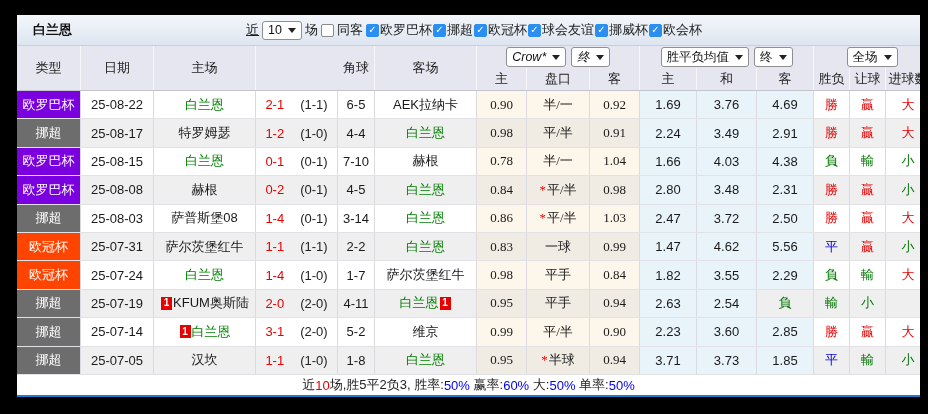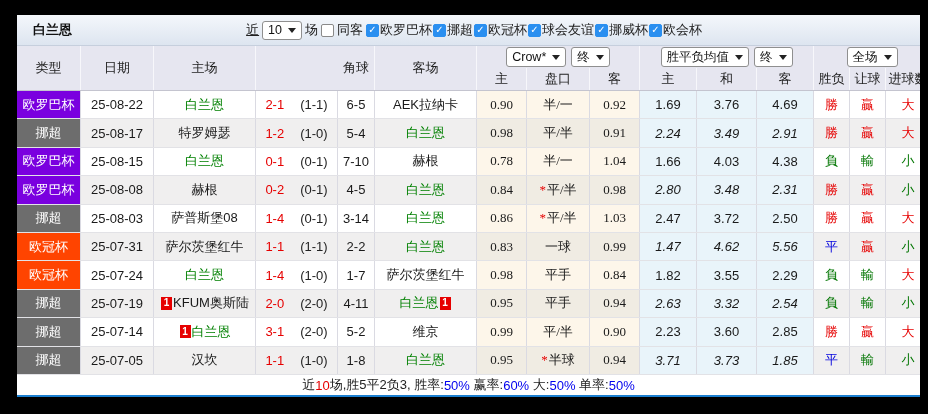--- a/index.html
+++ b/index.html
@@ -19,29 +19,29 @@
   .cb{display:inline-flex;align-items:center;justify-content:center;width:13px;height:13px;border:1px solid #8a8a8a;
       background:#fff;border-radius:2px;cursor:pointer;flex:none;box-sizing:border-box;}
   .cb.on{background:#2a8ff0;border-color:#2a8ff0;}
   .cb.on::after{content:"✓";color:#fff;font-size:10px;font-weight:bold;line-height:1;}
   
   :root{--cols:64px 73px 102px 82px 37px 102px 50px 63px 50px 57px 60px 57px 36px 36px 45px;}
   .hdr{display:grid;grid-template-columns:var(--cols);grid-template-rows:22px 22px;width:914px;
        background:#e6e6f0;border-bottom:1px solid #c4c4cf;box-sizing:border-box;font-size:13px;color:#222;}
   .hcell{display:flex;align-items:center;justify-content:center;border-right:1px solid #f7f7fb;box-sizing:border-box;}
   .hgroup{display:flex;align-items:center;justify-content:center;gap:5px;border-right:1px solid #f7f7fb;box-sizing:border-box;grid-row:1;}
-  .g1{grid-column:7/10;} .g2{grid-column:10/13;} .g3{grid-column:13/16;}
+  .g1{grid-column:7/10;font-style:italic;} .g2{grid-column:10/13;} .g3{grid-column:13/16;}
   .rows{width:914px;}
   .row{display:grid;grid-template-columns:var(--cols);height:28.4px;border-bottom:1px solid #e2e2e6;box-sizing:border-box;
        font-size:13px;color:#1a1a1a;background:#fff;}
   .row.alt{background:#f0efef;}
   .cell{display:flex;align-items:center;justify-content:center;border-right:1px solid #dadae2;box-sizing:border-box;overflow:hidden;white-space:nowrap;}
   .type{color:#fff;border-right:1px solid #dadae2;}
   .crow{background:#fdf6ea;font-family:Liberation Serif, serif;} .row.alt .crow{background:#f0ece3;}
-  .euro{background:#e9f4fa;} .row.alt .euro{background:#e9f4fa;font-style:italic;}
+  .euro{background:#e9f4fa;} .row.alt .euro{background:#e9f4fa;}
   .tgreen{color:#008000;} .red{color:#e60000;} .grn{color:#007500;} .blu{color:#0000dd;}
   .half{color:#222;margin-left:16px;}
   .badge{display:inline-flex;align-items:center;justify-content:center;background:#e60000;color:#fff;
          font-size:10px;font-weight:bold;min-width:9px;height:13px;padding:0 1px;margin:0 1px;line-height:1;}
   .star{color:#e60000;margin-right:1px;}
   
   .summary{height:21px;display:flex;align-items:center;justify-content:center;font-size:13px;background:#fff;white-space:pre;}
   .summary .c-black{color:#222;} .summary .c-red{color:#e60000;} .summary .c-blue{color:#0000ee;}
 </style>
 </head>
@@ -150,21 +150,21 @@
       <div class="row alt">
         <div class="cell type" style="background: rgb(109, 109, 109);">挪超</div>
         <div class="cell">25-08-17</div>
         <div class="cell">
           <span>特罗姆瑟</span>
         </div>
         <div class="cell">
           <span class="red">1-2</span>
           <span class="half">(1-0)</span>
         </div>
-        <div class="cell">5-4</div>
+        <div class="cell">4-4</div>
         <div class="cell">
           <span class="tgreen">白兰恩</span>
         </div>
         <div class="cell crow">0.98</div>
         <div class="cell crow">
           <span>平/半</span>
         </div>
         <div class="cell crow">0.91</div>
         <div class="cell euro">2.24</div>
         <div class="cell euro">3.49</div>
@@ -320,21 +320,20 @@
         <div class="cell">
           <span class="tgreen">白兰恩</span>
           <span class="badge">1</span>
         </div>
         <div class="cell crow">0.95</div>
         <div class="cell crow">
           <span>平手</span>
         </div>
         <div class="cell crow">0.94</div>
         <div class="cell euro">2.63</div>
-        <div class="cell euro">3.32</div>
         <div class="cell euro">2.54</div>
         <div class="cell grn">負</div>
         <div class="cell grn">輸</div>
         <div class="cell grn">小</div>
       </div>
       <div class="row">
         <div class="cell type" style="background: rgb(109, 109, 109);">挪超</div>
         <div class="cell">25-07-14</div>
         <div class="cell">
           <span class="badge">1</span>

